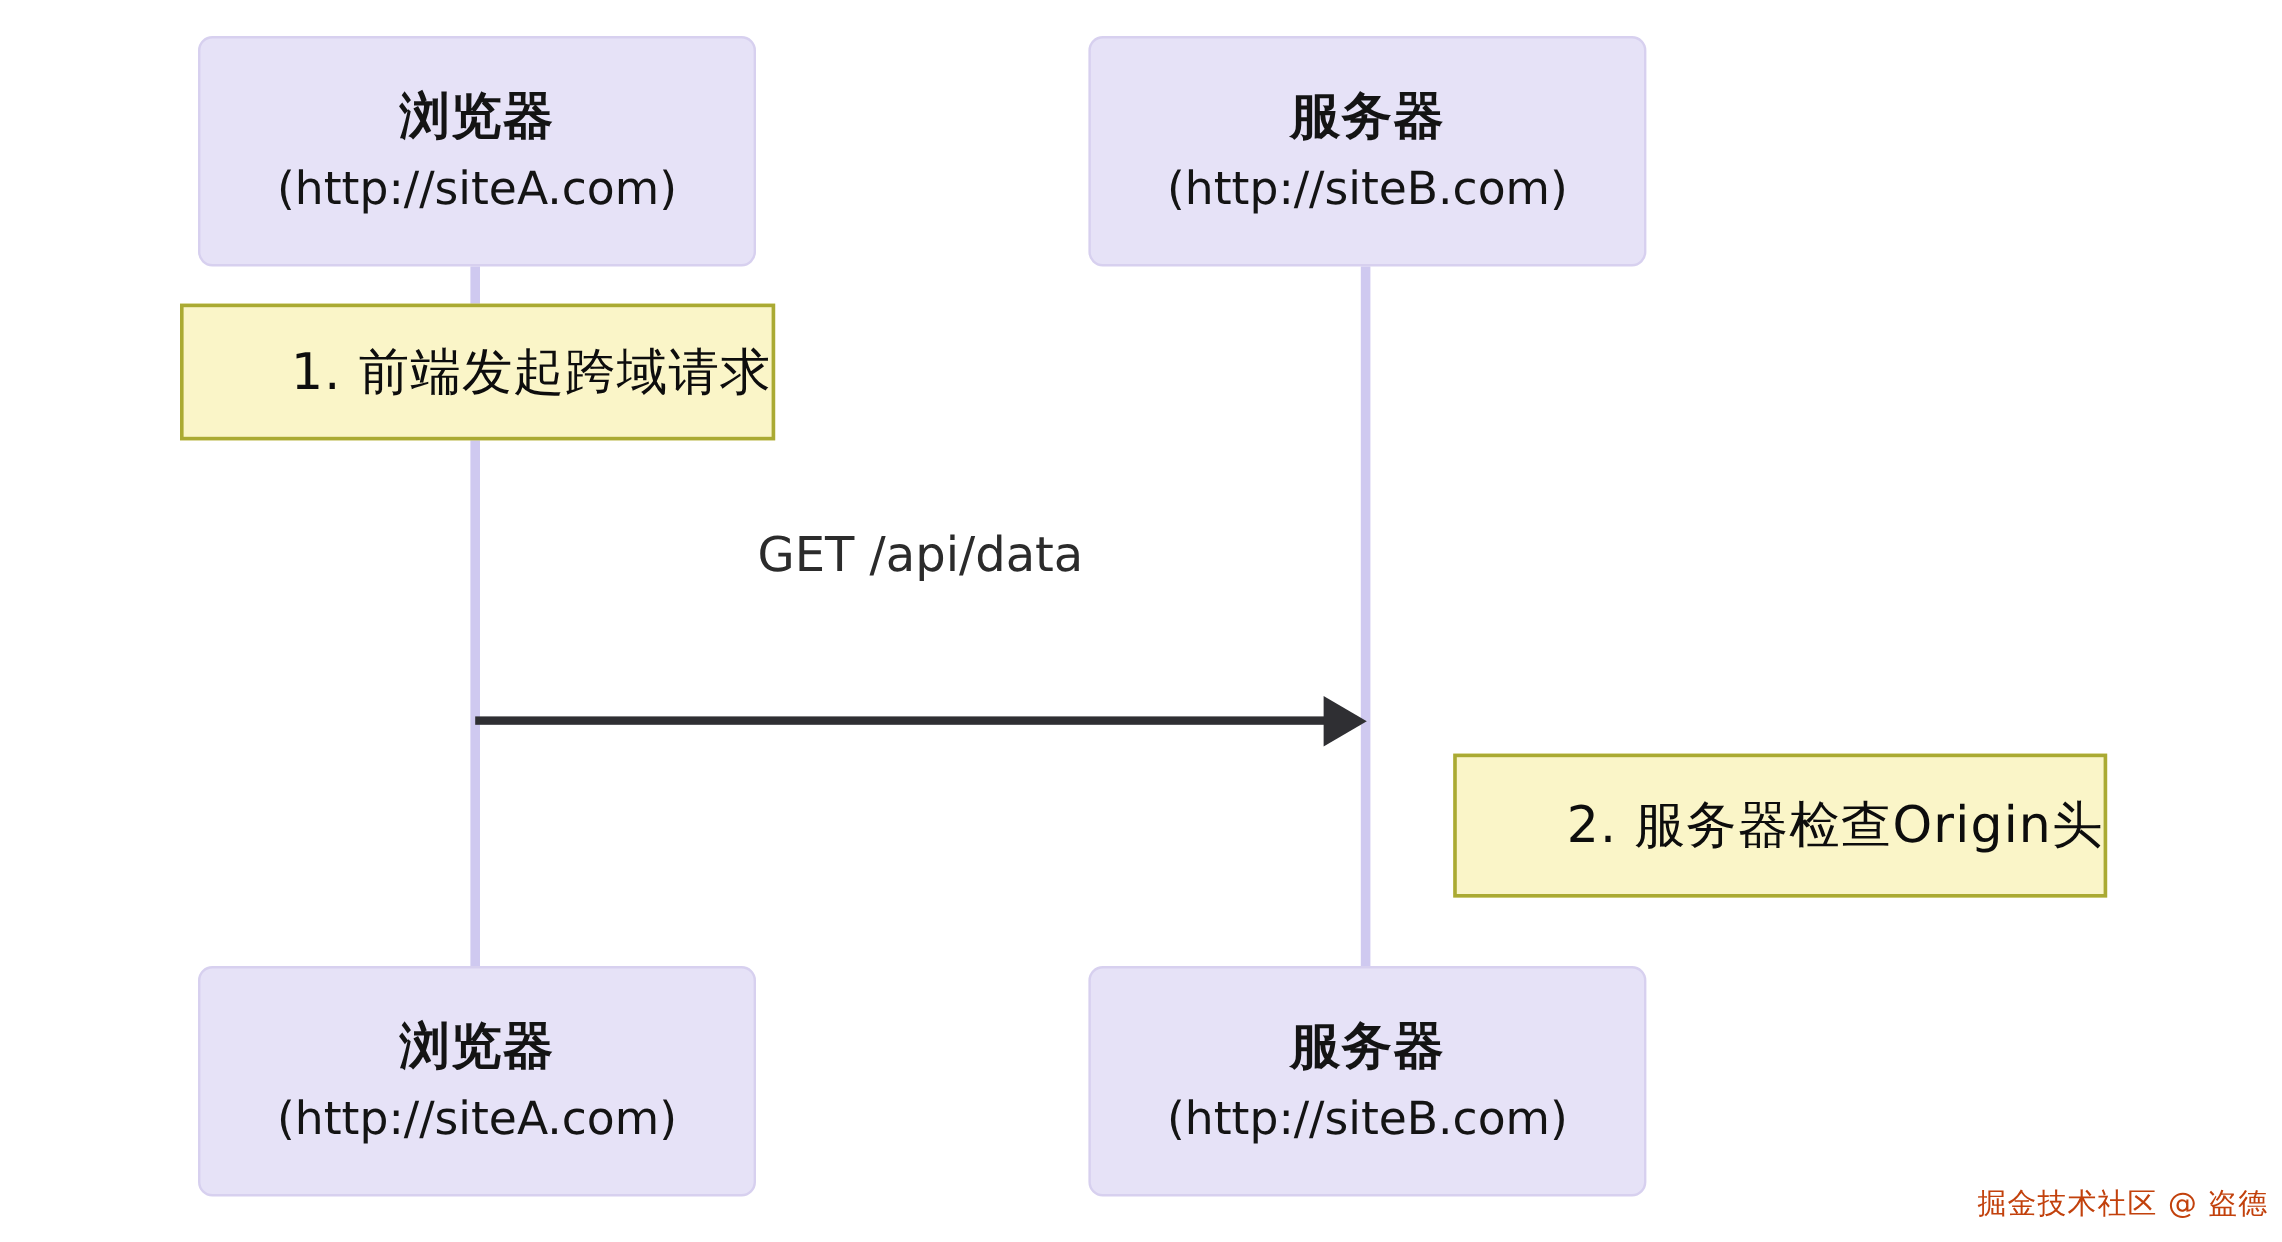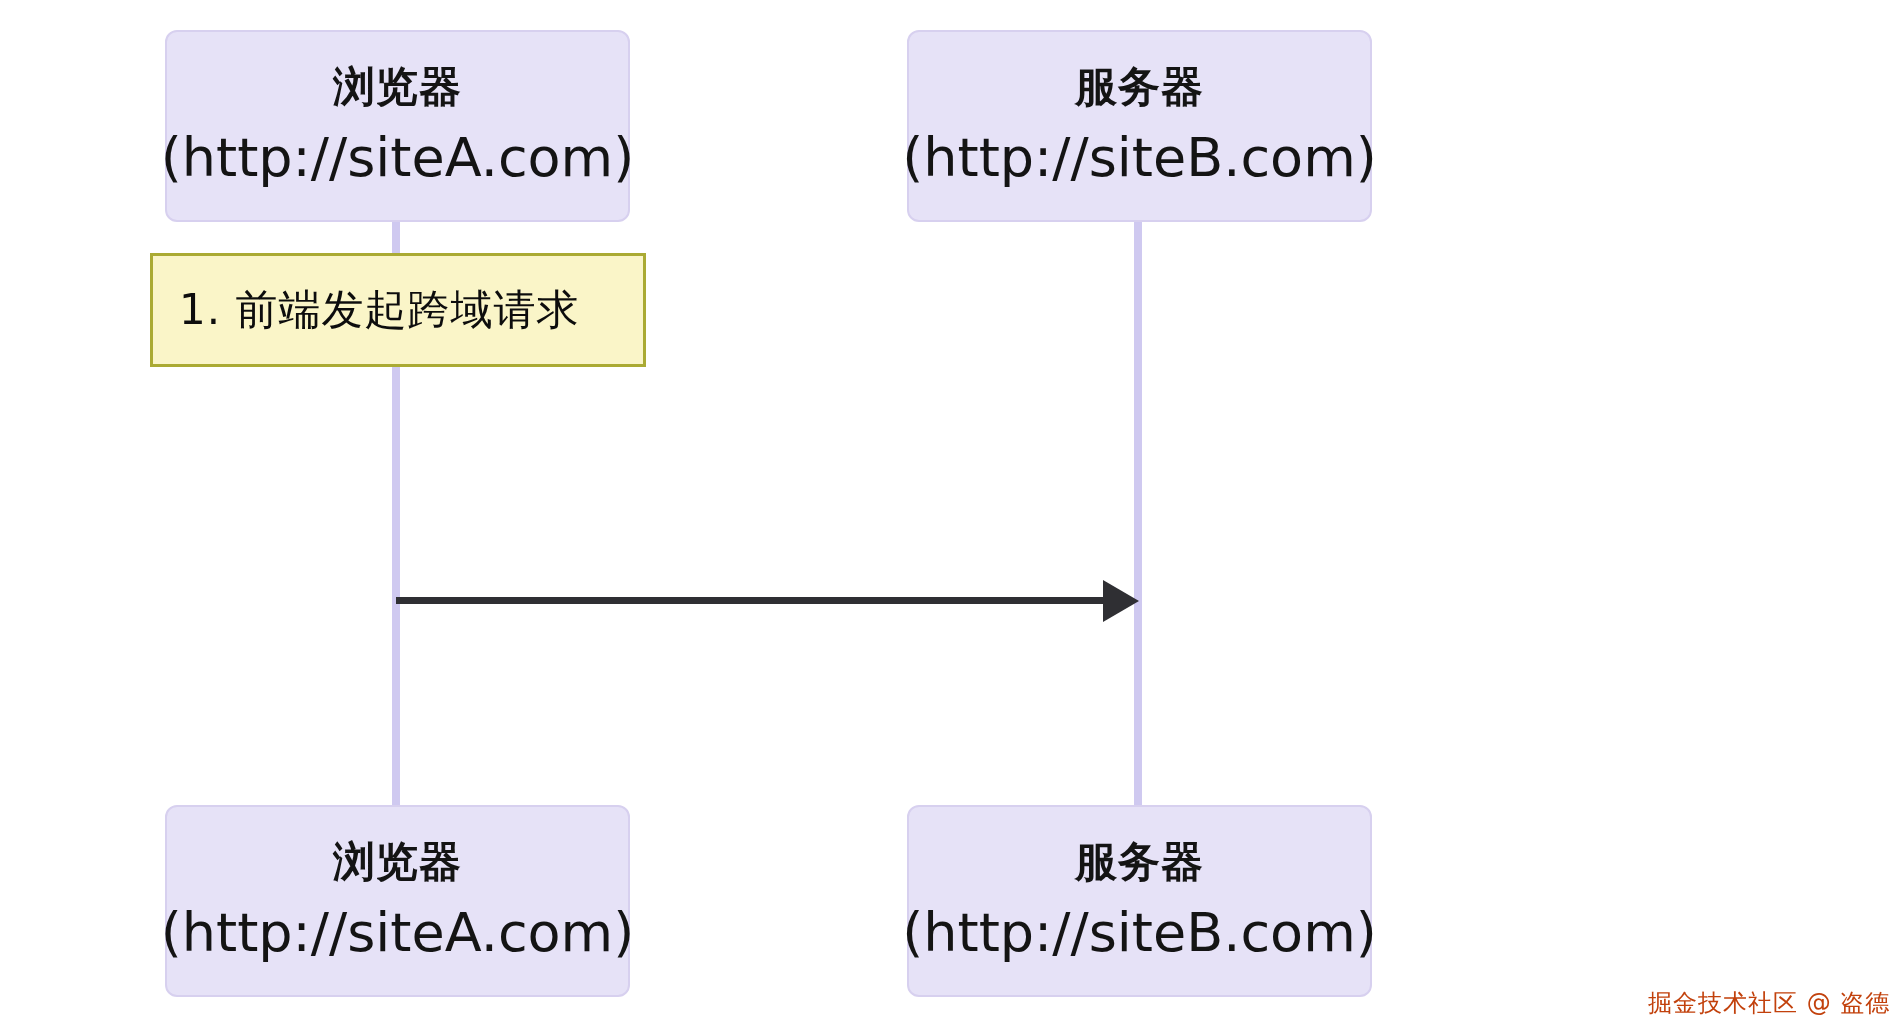--- a/index.html
+++ b/index.html
@@ -46,40 +46,41 @@
     z-index: 3;
     line-height: 1.18;
     color: #141414;
   }
   .participant .p-name {
     font-size: 42px;
     font-weight: 600;
     letter-spacing: 1px;
   }
   .participant .p-url {
-    font-size: 54px;
+    font-size: 38px;
     font-weight: 400;
     letter-spacing: 0px;
     margin-top: 14px;
   }
 
   
   .note {
     position: absolute;
     box-sizing: border-box;
     background: #faf5c8;
     border: 3px solid #aaaa33;
     display: flex;
     align-items: center;
     z-index: 4;
     padding-left: 26px;
     color: #0d0d0d;
     font-size: 42px;
     font-weight: 500;
     letter-spacing: 1px;
+    justify-content: flex-end;
   }
 
   
   .msg-label {
     position: absolute;
     z-index: 2;
     text-align: center;
     color: #2b2b2b;
     font-size: 40px;
     line-height: 1.18;
@@ -128,25 +129,29 @@
   <div class="participant" style="left:907px; top:30px; width:465px; height:192px;">
     <div class="p-name">服务器</div>
     <div class="p-url">(http://siteB.com)</div>
   </div>
 
   <div class="note" style="left:150px; top:253px; width:496px; height:114px;">
     <span>1. 前端发起跨域请求</span>
   </div>
 
   <div class="msg-label" style="left:497px; top:440px; width:540px;">
+    <div>GET /api/data</div>
   </div>
 
   <div class="msg-line" style="left:396px; top:597px; width:710px;"></div>
   <div class="msg-arrowhead" style="left:1103px; top:580px;"></div>
 
+  <div class="note" style="left:1211px; top:628px; width:545px; height:120px;">
+    <span>2. 服务器检查Origin头</span>
+  </div>
 
   <div class="participant" style="left:165px; top:805px; width:465px; height:192px;">
     <div class="p-name">浏览器</div>
     <div class="p-url">(http://siteA.com)</div>
   </div>
 
   <div class="participant" style="left:907px; top:805px; width:465px; height:192px;">
     <div class="p-name">服务器</div>
     <div class="p-url">(http://siteB.com)</div>
   </div>

